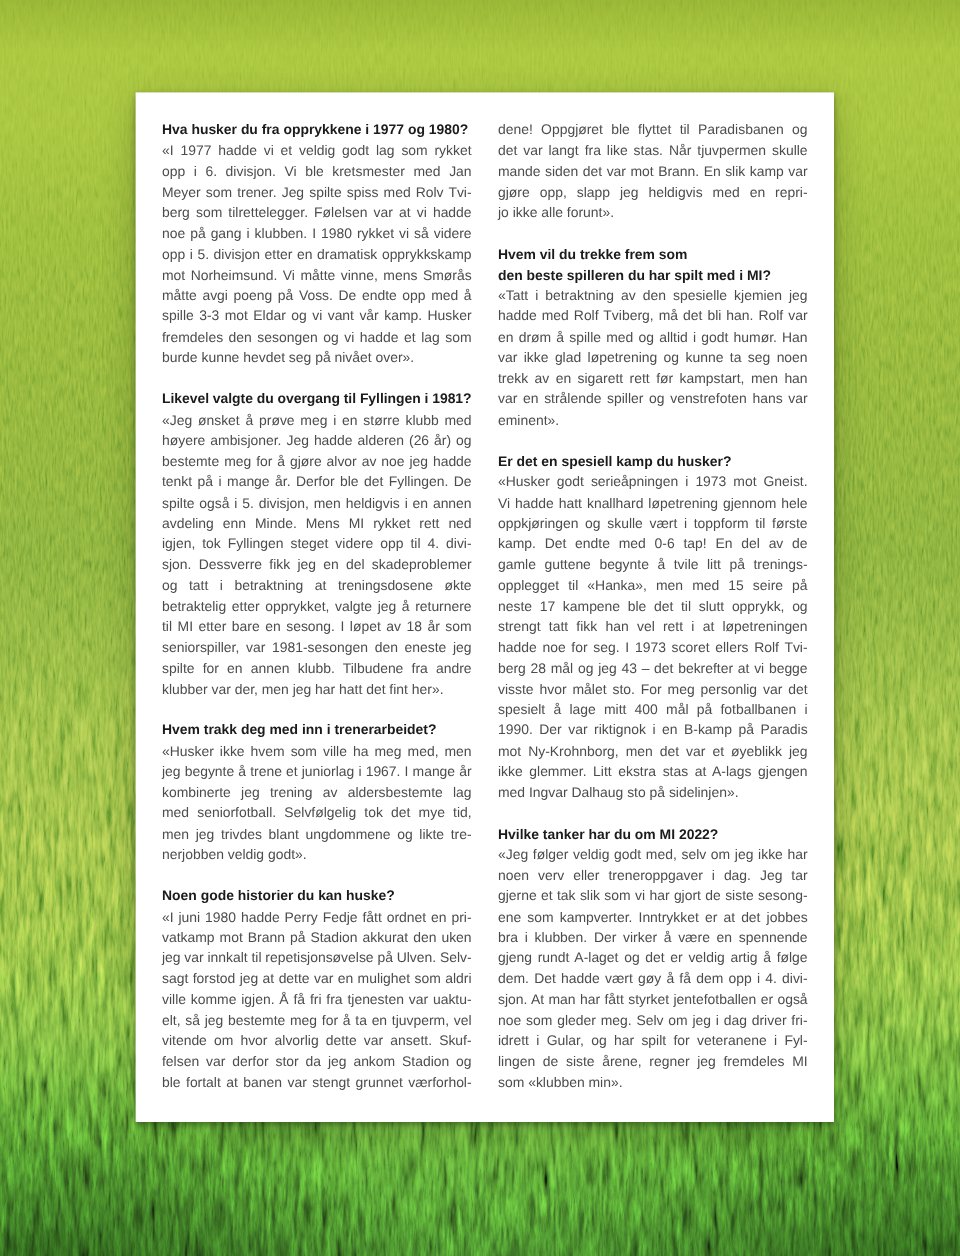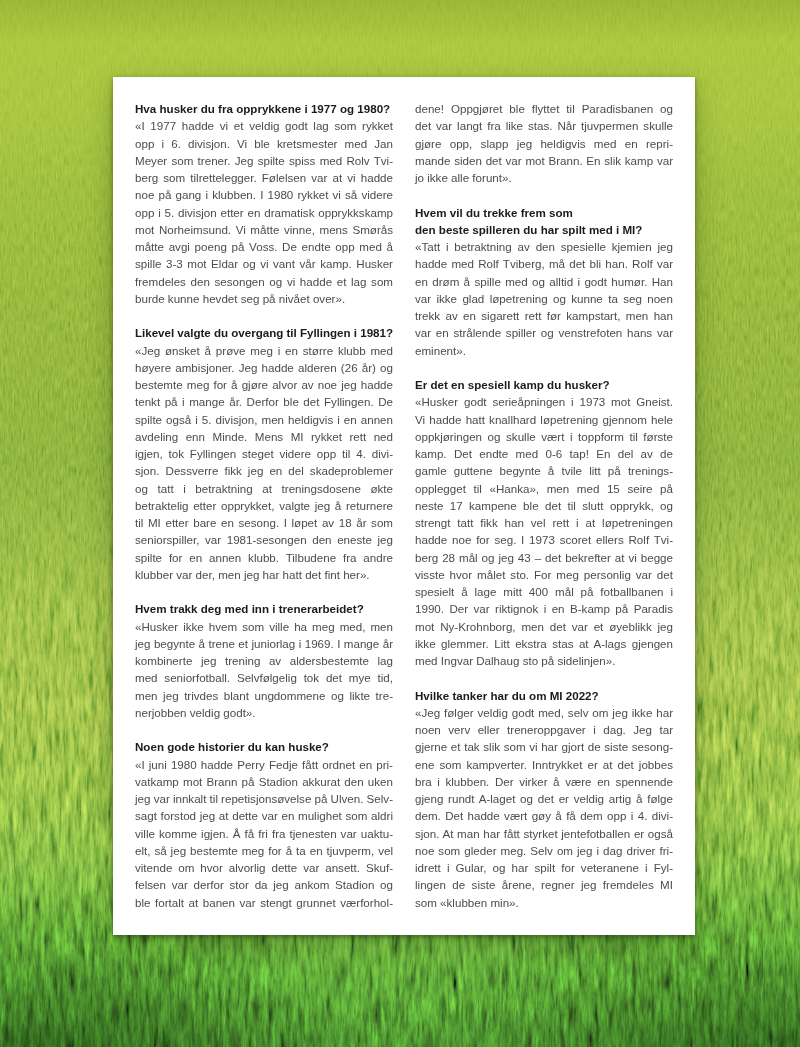--- a/index.html
+++ b/index.html
@@ -132,21 +132,21 @@
           <div class="line" style="word-spacing: 1.36932px;">til MI etter bare en sesong. I løpet av 18 år som</div>
           <div class="line" style="word-spacing: 2.35625px;">seniorspiller, var 1981-sesongen den eneste jeg</div>
           <div class="line" style="word-spacing: 3.61607px;">spilte for en annen klubb. Tilbudene fra andre</div>
           <div class="line endline">klubber var der, men jeg har hatt det fint her».</div>
         </div>
         <div class="heading">
           <div class="line">Hvem trakk deg med inn i trenerarbeidet?</div>
         </div>
         <div class="para">
           <div class="line" style="word-spacing: 1.80469px;">«Husker ikke hvem som ville ha meg med, men</div>
-          <div class="line" style="word-spacing: 0.210938px;">jeg begynte å trene et juniorlag i 1969. I mange år</div>
+          <div class="line" style="word-spacing: 0.210938px;">jeg begynte å trene et juniorlag i 1967. I mange år</div>
           <div class="line" style="word-spacing: 5.325px;">kombinerte jeg trening av aldersbestemte lag</div>
           <div class="line" style="word-spacing: 3.58333px;">med seniorfotball. Selvfølgelig tok det mye tid,</div>
           <div class="line" style="word-spacing: 2.33259px;">men jeg trivdes blant ungdommene og likte tre-</div>
           <div class="line endline">nerjobben veldig godt».</div>
         </div>
         <div class="heading">
           <div class="line">Noen gode historier du kan huske?</div>
         </div>
         <div class="para">
           <div class="line" style="word-spacing: 0.880208px;">«I juni 1980 hadde Perry Fedje fått ordnet en pri-</div>
@@ -157,22 +157,22 @@
           <div class="line" style="word-spacing: 0.73125px;">elt, så jeg bestemte meg for å ta en tjuvperm, vel</div>
           <div class="line" style="word-spacing: 2.70312px;">vitende om hvor alvorlig dette var ansett. Skuf-</div>
           <div class="line" style="word-spacing: 2.52344px;">felsen var derfor stor da jeg ankom Stadion og</div>
           <div class="line" style="word-spacing: 1.3192px;">ble fortalt at banen var stengt grunnet værforhol-</div>
         </div>
       </div>
     <div class="col">
         <div class="para">
           <div class="line" style="word-spacing: 3.6849px;">dene! Oppgjøret ble flyttet til Paradisbanen og</div>
           <div class="line" style="word-spacing: 1.72266px;">det var langt fra like stas. Når tjuvpermen skulle</div>
+          <div class="line" style="word-spacing: 0.527778px;">mande siden det var mot Brann. En slik kamp var</div>
           <div class="line" style="word-spacing: 5.09375px;">gjøre opp, slapp jeg heldigvis med en repri-</div>
-          <div class="line" style="word-spacing: 0.527778px;">mande siden det var mot Brann. En slik kamp var</div>
           <div class="line endline">jo ikke alle forunt».</div>
         </div>
         <div class="heading">
           <div class="line">Hvem vil du trekke frem som</div>
           <div class="line">den beste spilleren du har spilt med i MI?</div>
         </div>
         <div class="para">
           <div class="line" style="word-spacing: 2.60714px;">«Tatt i betraktning av den spesielle kjemien jeg</div>
           <div class="line" style="word-spacing: 0.979167px; text-align: center;">hadde med Rolf Tviberg, må det bli han. Rolf var</div>
           <div class="line" style="word-spacing: 1.11875px;">en drøm å spille med og alltid i godt humør. Han</div>

